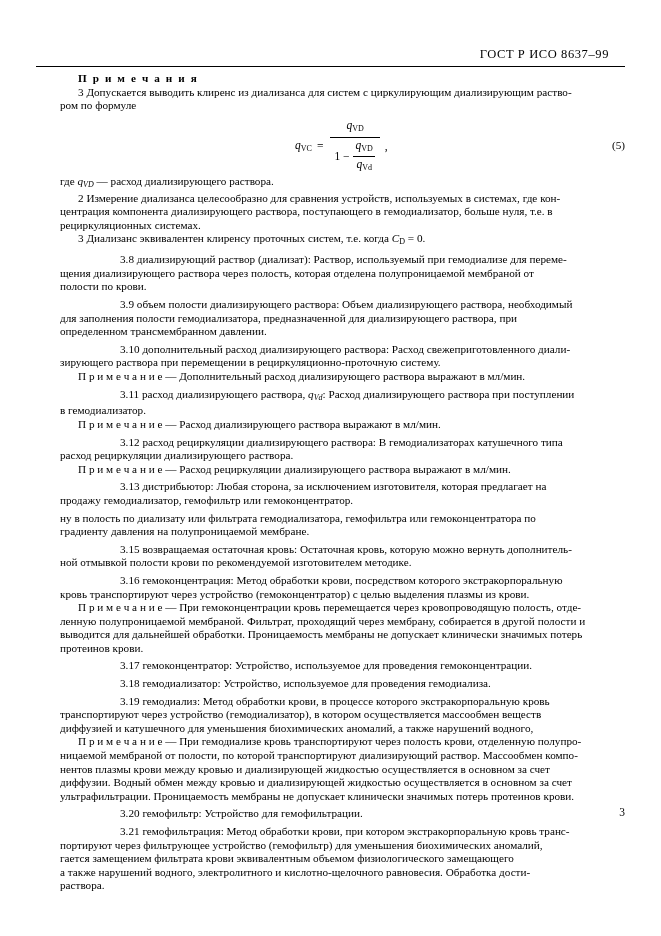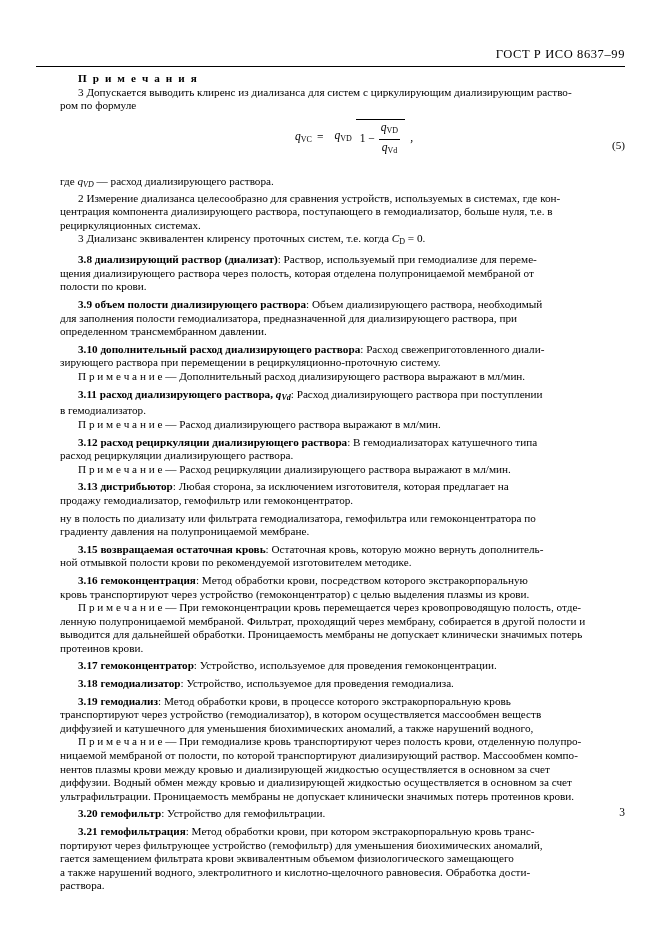--- a/index.html
+++ b/index.html
@@ -17,21 +17,21 @@
   .page {
     position: relative;
     width: 661px;
     height: 936px;
     box-sizing: border-box;
     padding: 0;
   }
   .header {
     position: absolute;
     top: 47px;
-    right: 36px;
+    right: 52px;
     font-family: "Liberation Serif", serif;
     font-size: 12.5px;
     letter-spacing: 0.6px;
     font-weight: normal;
   }
   .header-rule {
     position: absolute;
     top: 66px;
     left: 36px;
     right: 36px;
@@ -55,21 +55,22 @@
     text-indent: 18px;
   }
   .p-ind-note {
     text-indent: 18px;
   }
   .spaced {
     letter-spacing: 1.6px;
     font-weight: bold;
   }
   .bold {
-    font-weight: bold;
+    font-weight: normal;
+    margin-left: 42px;
   }
   .gap {
     height: 4px;
   }
   .formula-block {
     position: relative;
     height: 54px;
     margin-top: 6px;
     margin-bottom: 2px;
   }
@@ -87,21 +88,21 @@
   .sub {
     font-size: 8px;
     vertical-align: -0.28em;
     font-style: normal;
   }
   .eq {
     margin: 0 5px;
   }
   .frac {
     display: inline-flex;
-    flex-direction: row;
+    flex-direction: column;
     align-items: center;
     vertical-align: middle;
     margin: 0 2px;
   }
   .frac .num {
     padding: 0 4px 1px 4px;
     font-style: italic;
   }
   .frac .den {
     border-top: 1px solid #000;

